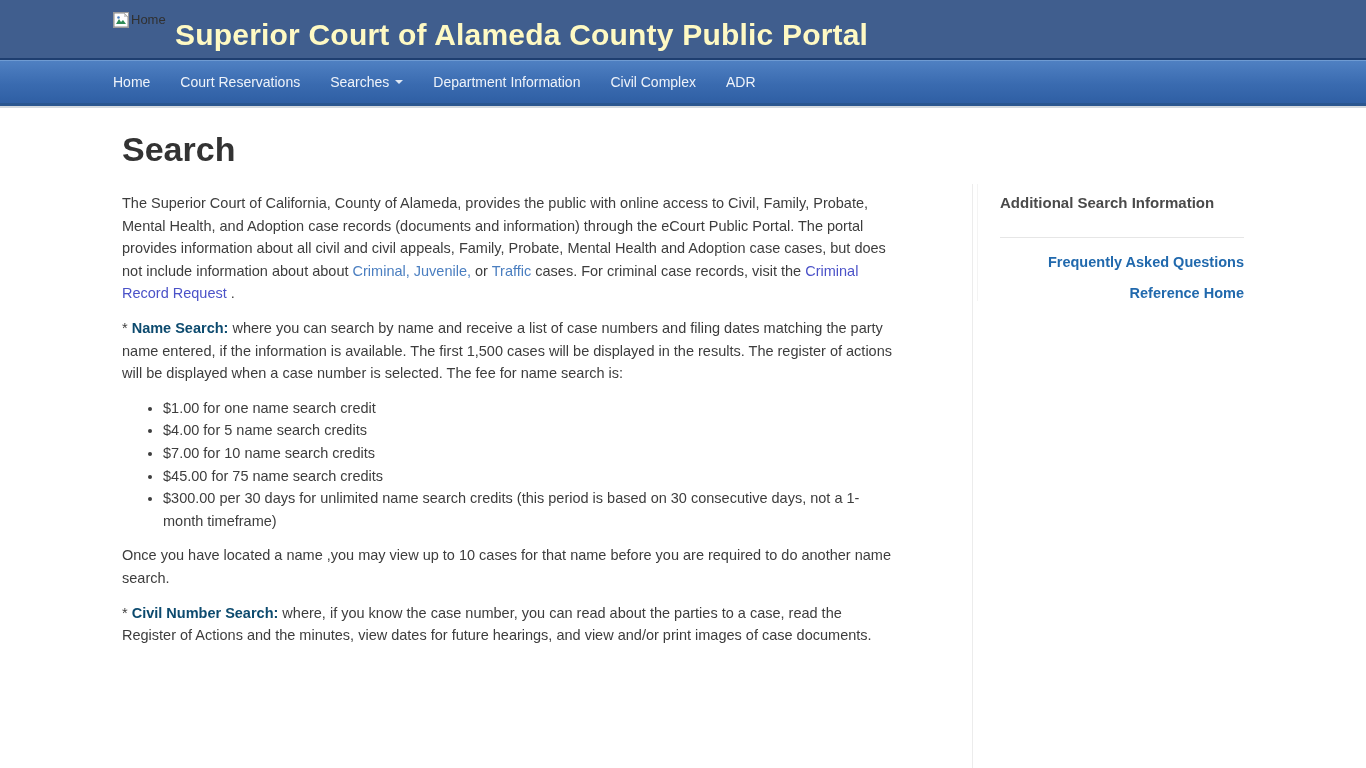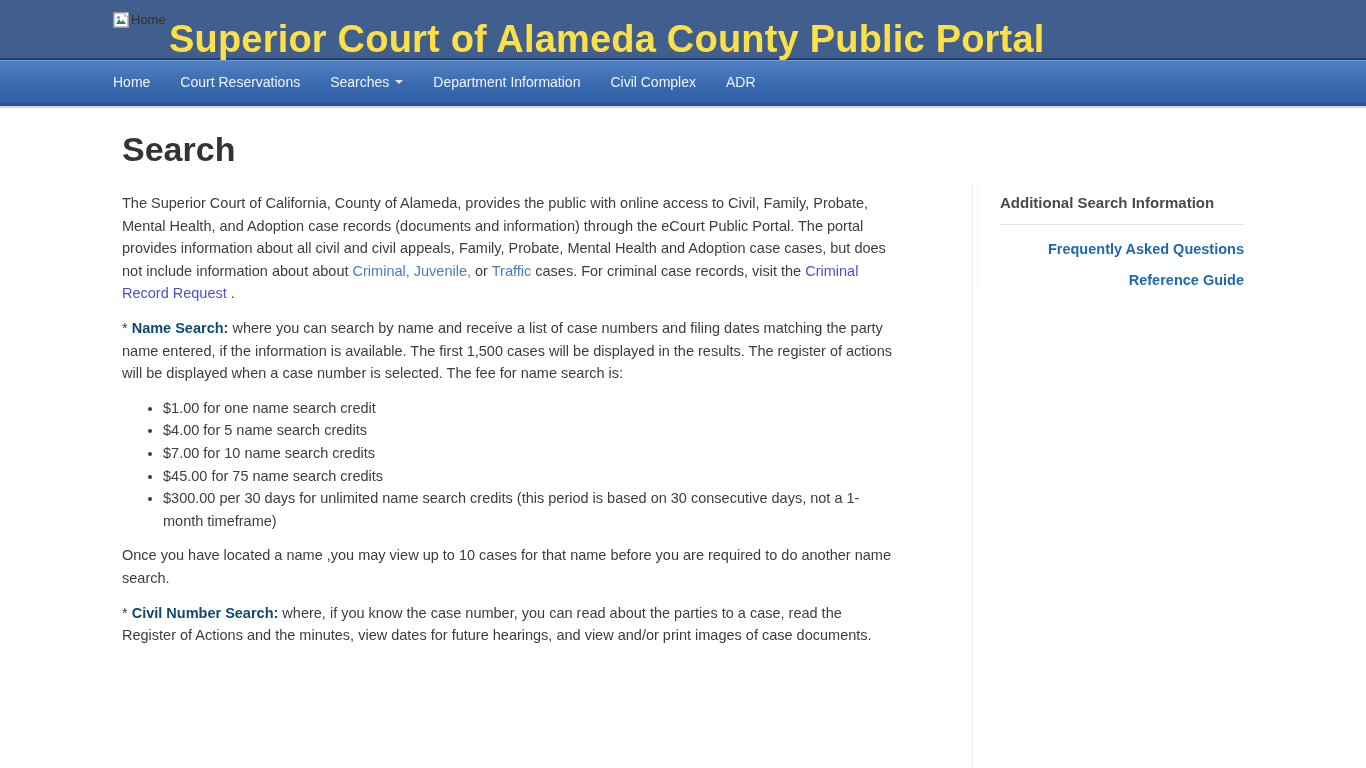--- a/index.html
+++ b/index.html
@@ -7,21 +7,21 @@
     font-family:"Liberation Sans","DejaVu Sans",sans-serif; }
 
   
   .masthead { height:60px; background:#405e8e; border-bottom:2px solid #1e3e70;
     position:relative; }
   .logo-link { position:absolute; left:113px; top:12px; display:flex; align-items:flex-start;
     gap:2px; text-decoration:none; color:#303030; font-size:13px; cursor:pointer; }
   .broken-img { width:16px; height:16px; background:#f7f7f7; border:1px solid #9a9a9a;
     position:relative; overflow:hidden; }
   .broken-img svg { display:block; }
-  .site-title { position:absolute; left:169px; top:18px; color:#fde047; font-size:38px;
+  .site-title { position:absolute; left:175px; top:18px; color:#fef9c3; font-size:30px;
     font-weight:700; letter-spacing:0.2px; white-space:nowrap; }
 
   
   .navbar { height:46px; background:linear-gradient(180deg,#4f80c2 0%,#3a6bb0 55%,#2f5fa4 100%);
     border-top:1px solid #6f9bd2; border-bottom:3px solid #2a568f;
     box-shadow:0 2px 0 rgba(160,170,185,0.45); display:flex; align-items:center;
     padding-left:98px; }
   .nav-item { color:#eef3fa; font-size:14px; text-decoration:none; padding:12px 15px;
     cursor:pointer; white-space:nowrap; display:flex; align-items:center; gap:6px; }
   .caret { width:0; height:0; border-left:4px solid transparent; border-right:4px solid transparent;
@@ -39,21 +39,21 @@
   h1.page-title { font-size:34px; line-height:38px; font-weight:700; color:#333333;
     margin:0 0 24px 0; }
   .main-col p, .main-col ul { font-size:14.5px; line-height:22.6px; color:#3d3d3d;
     margin:0 0 12px 0; }
   .main-col ul { padding-left:41px; }
   a.inline-link { color:#4a7ec0; text-decoration:none; cursor:pointer; }
   a.visited-link { color:#4b52c8; text-decoration:none; cursor:pointer; }
   .svc-label { color:#0c4a6e; font-weight:700; }
 
   
-  .side-heading { font-size:15px; font-weight:700; color:#4a4a4a; padding-bottom:13px;
+  .side-heading { font-size:15px; font-weight:700; color:#4a4a4a; padding-bottom:26px;
     border-bottom:1px solid #e6e6e6; margin-bottom:16px; }
   .side-link { display:block; color:#2169ad; font-weight:700; font-size:14.5px;
     text-decoration:none; margin-bottom:15px; cursor:pointer;text-align:right; }
 </style>
 </head>
 <body>
 
 <div class="masthead">
   <a class="logo-link">
     <span class="broken-img">
@@ -115,17 +115,17 @@
     <p><span>* </span><span class="svc-label">Civil Number Search:</span><span> where, if you know the case number, you can read about the parties to a case, read the Register of Actions and the minutes, view dates for future hearings, and view and/or print images of case documents.</span></p>
 
   </div>
 
   <div class="side-gap"></div>
 
   <div class="side-col">
     <div class="side-inner">
       <div class="side-heading">Additional Search Information</div>
       <a class="side-link">Frequently Asked Questions</a>
-      <a class="side-link">Reference Guide</a>
+      <a class="side-link">Reference Home</a>
     </div>
   </div>
 
 </div>
 
 </body></html>

